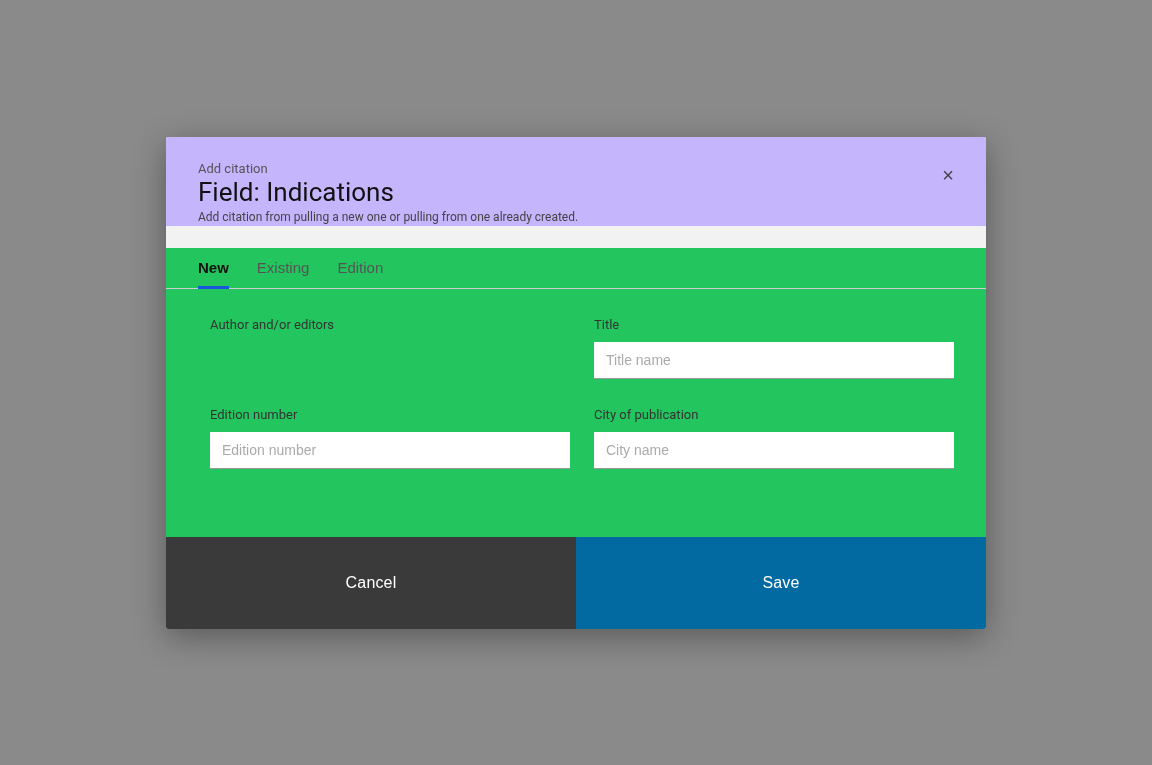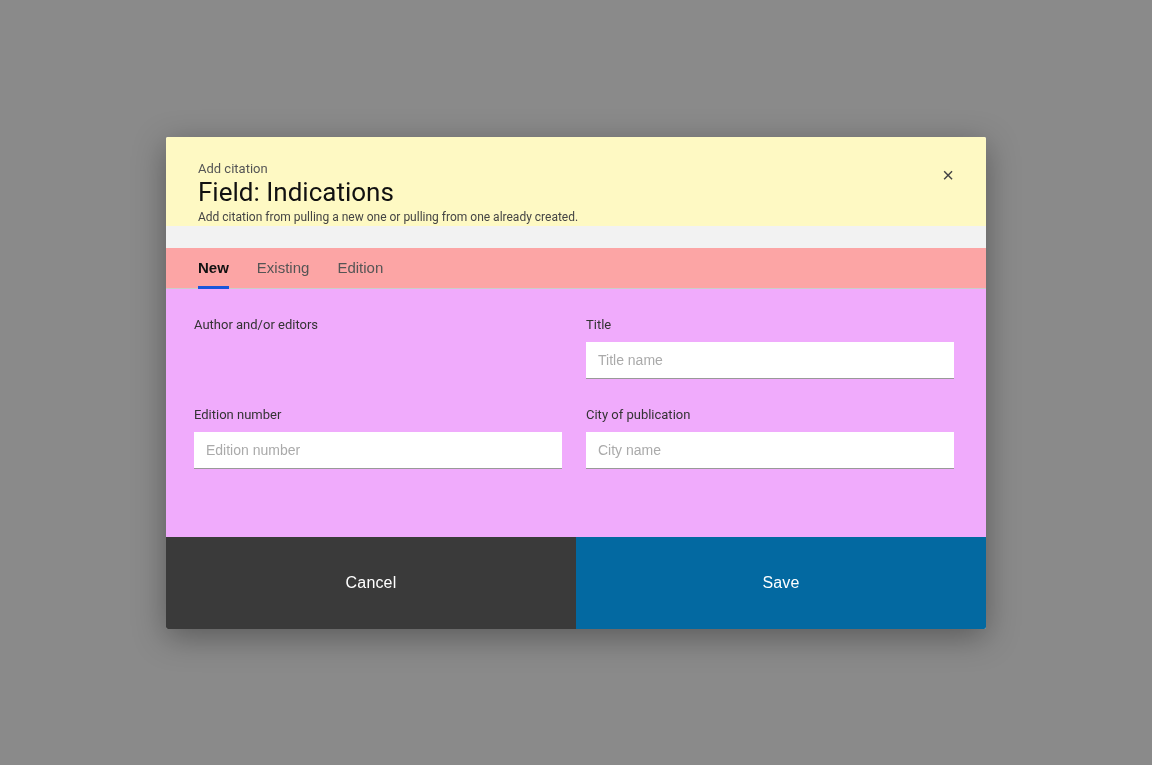--- a/index.html
+++ b/index.html
@@ -18,21 +18,21 @@
       position: relative;
       width: 820px;
       background: #f2f2f2;
       border-radius: 2px;
       overflow: hidden;
       box-shadow: 0 8px 32px rgba(0,0,0,0.35);
     }
 
     .modal-header {
       padding: 21px 32px 0 32px;
-      background: #fef9c3;
+      background: #c4b5fd;
       position: relative;
     }
 
     .modal-subtitle {
       font-size: 13px;
       color: #555;
       font-weight: 400;
       margin-bottom: 4px;
     }
 
@@ -61,21 +61,21 @@
       color: #444;
       line-height: 1;
       padding: 4px;
     }
 
     .tabs {
       display: flex;
       align-items: flex-end;
       border-bottom: 1px solid #ccc;
       padding: 0 32px;
-      background: #fca5a5;
+      background: #22c55e;
     }
 
     .tab {
       padding: 10px 0;
       margin-right: 28px;
       font-size: 15px;
       font-weight: 400;
       color: #555;
       border-bottom: 3px solid transparent;
       cursor: pointer;
@@ -87,22 +87,22 @@
       bottom: -1px;
     }
 
     .tab.active {
       color: #111;
       font-weight: 600;
       border-bottom: 3px solid #1a56db;
     }
 
     .modal-body {
-      padding: 28px 32px 40px 28px;
-      background: #f0abfc;
+      padding: 28px 32px 40px 44px;
+      background: #22c55e;
     }
 
     .form-row {
       display: flex;
       gap: 24px;
       margin-bottom: 28px;
     }
 
     .form-group {
       flex: 1;

